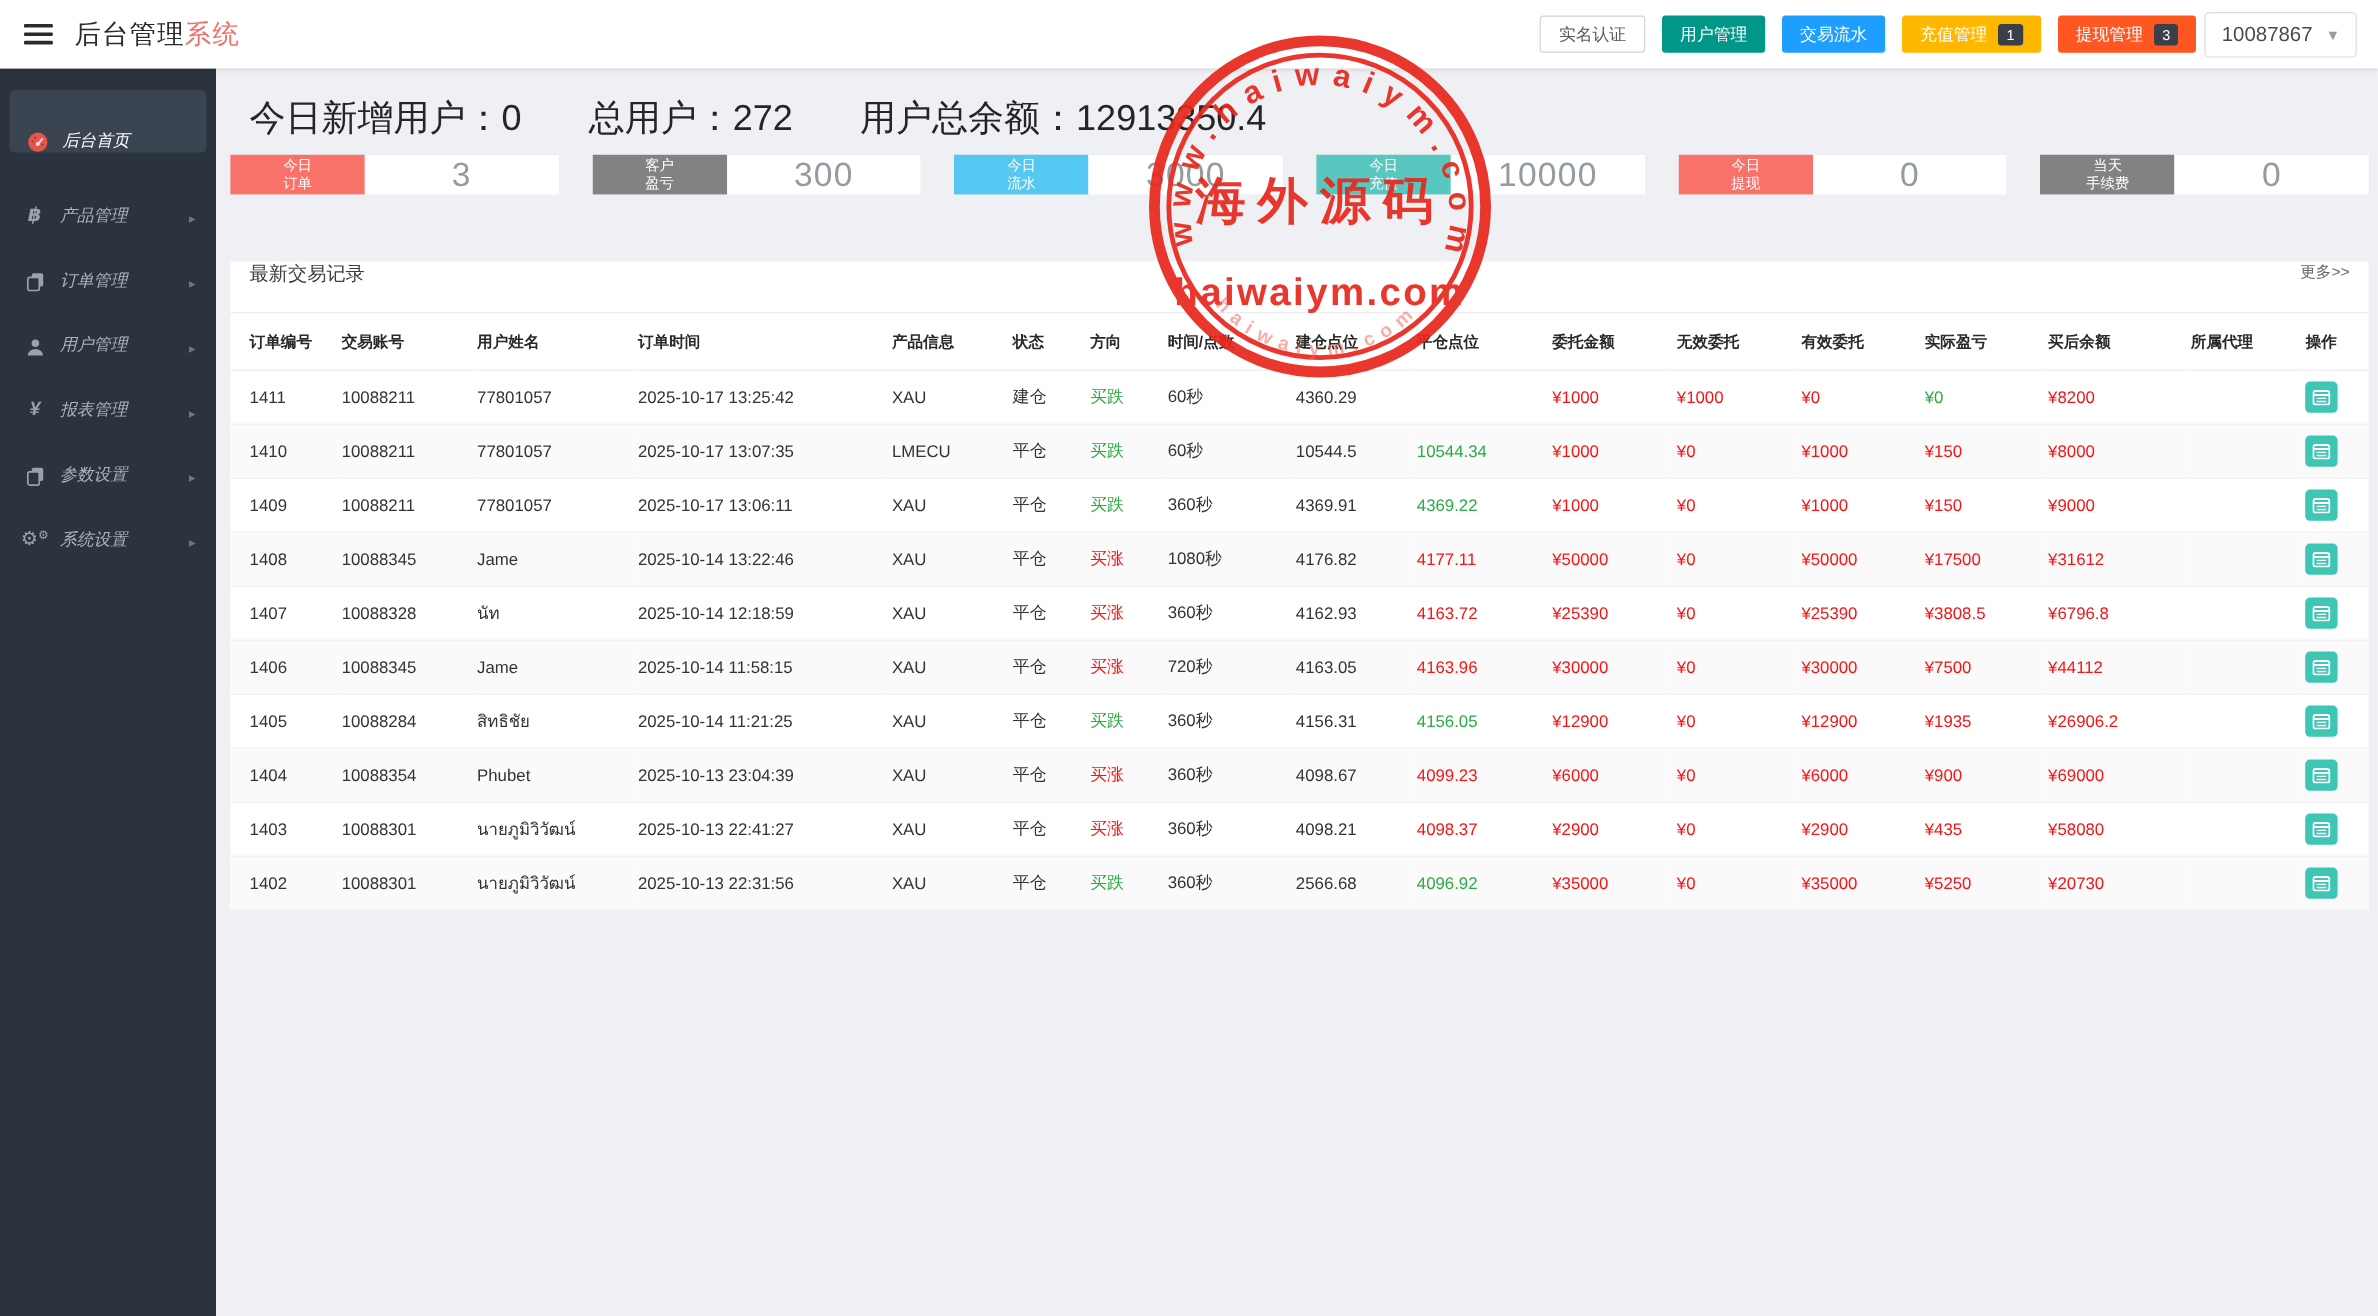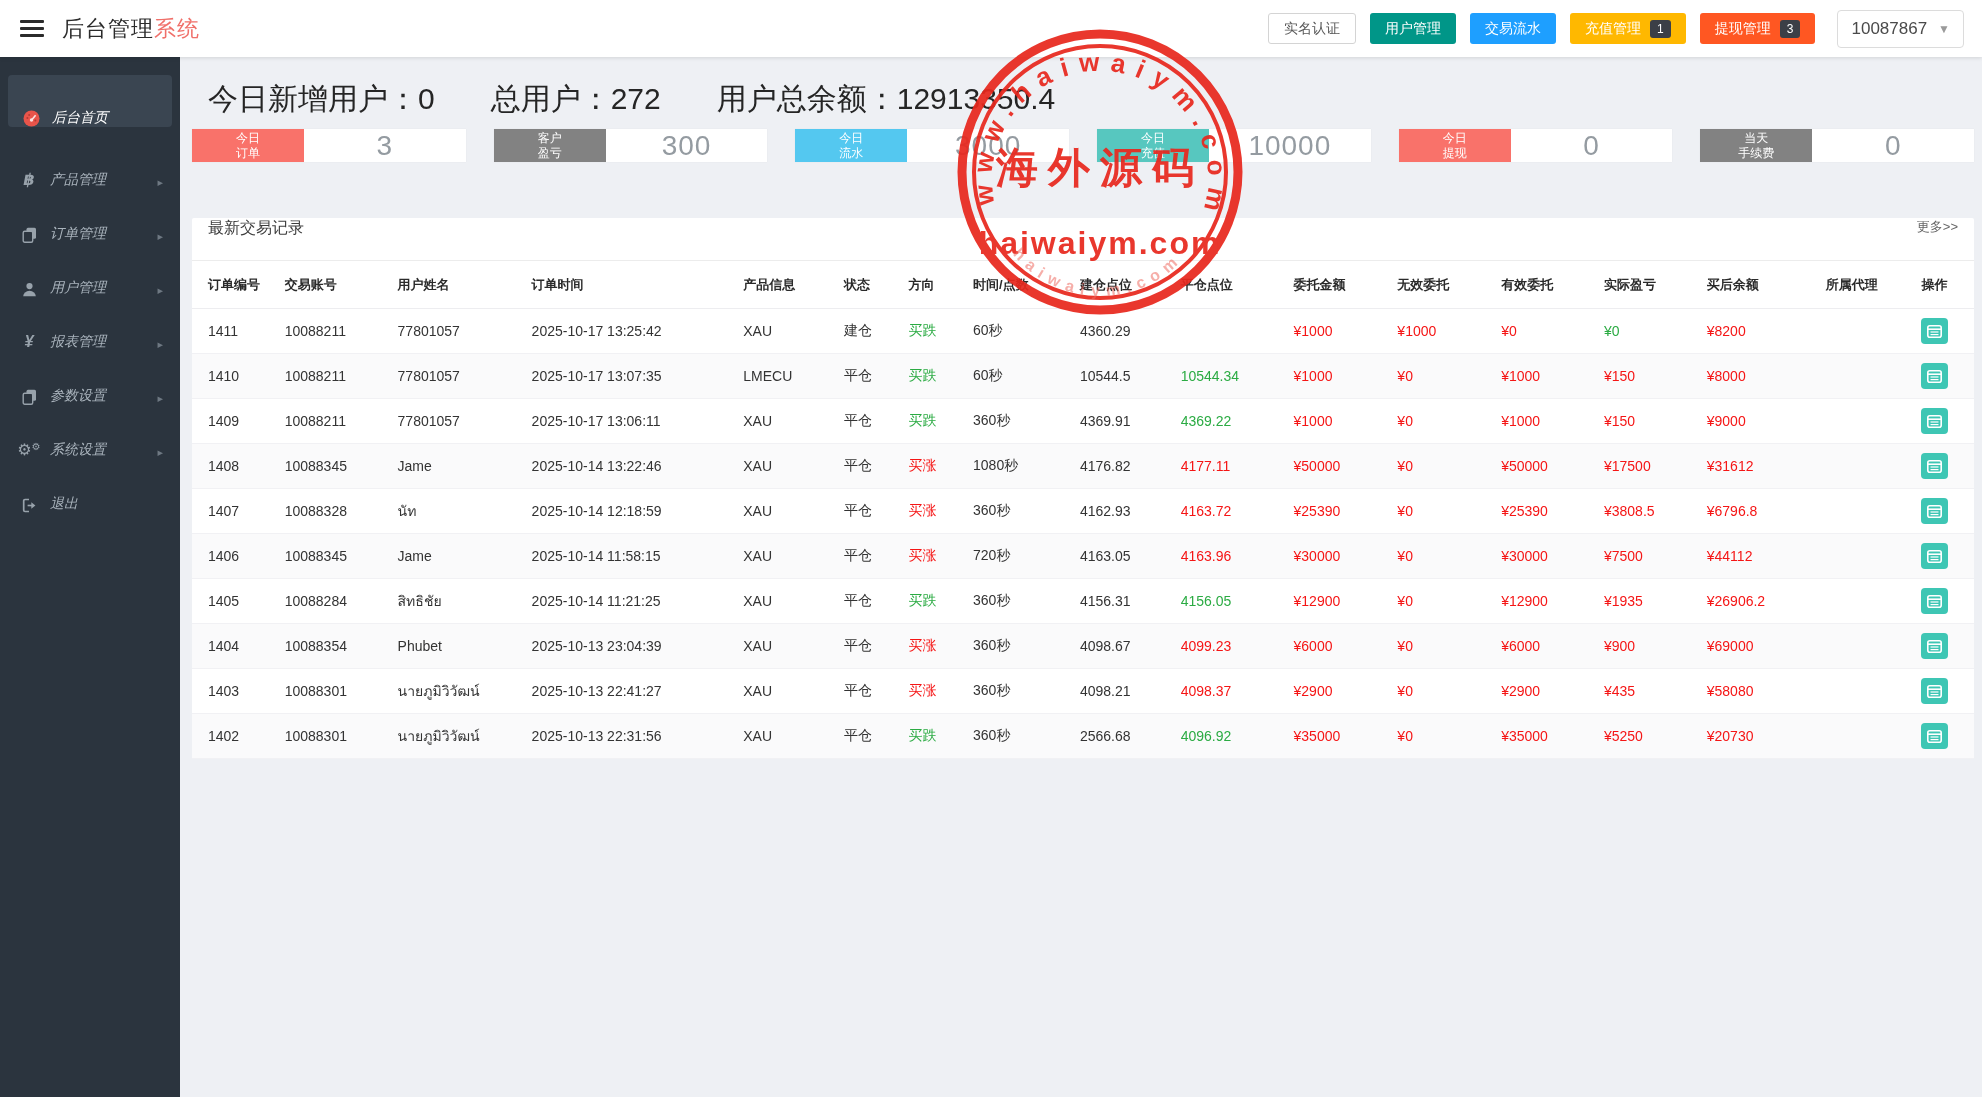--- a/index.html
+++ b/index.html
@@ -9,21 +9,21 @@
     font-family:"Liberation Sans","DejaVu Sans",sans-serif;
     -webkit-font-smoothing:antialiased;
   }
   
   .topbar{position:absolute;left:0;top:0;width:1982px;height:57px;background:#fff;
     box-shadow:0 1px 4px rgba(0,0,0,.12);display:flex;align-items:center;z-index:10;}
   .burger{width:24px;margin-left:20px;cursor:pointer;}
   .burger i{display:block;height:3px;background:#2b2b2b;margin:4px 0;border-radius:1px;}
   .apptitle{margin-left:18px;font-size:22px;color:#2b2b2b;letter-spacing:1px;}
   .apptitle .red{color:#f0706a;}
-  .top-right{margin-left:auto;display:flex;align-items:center;gap:22px;padding-right:18px;padding-left:36px;}
+  .top-right{margin-left:auto;display:flex;align-items:center;gap:7px;padding-right:18px;padding-left:36px;}
   .hbtn{height:31px;padding:0 15px;border-radius:3px;border:none;font-size:14px;color:#fff;
     display:flex;align-items:center;gap:9px;cursor:pointer;font-family:inherit;}
   .hbtn.outline{background:#fff;border:1px solid #d4d4d4;color:#595959;}
   .hbtn.green{background:#009688;}
   .hbtn.blue{background:#1e9fff;}
   .hbtn.yellow{background:#ffb800;}
   .hbtn.orange{background:#ff5722;}
   .badge{background:#3b3f47;color:#fff;font-size:12px;line-height:18px;padding:0 7px;border-radius:3px;}
   .account{height:36px;padding:0 13px;border:1px solid #dcdcdc;border-radius:4px;background:#fff;
     display:flex;align-items:center;gap:11px;font-size:17px;color:#4a4a4a;cursor:pointer;}
@@ -164,30 +164,20 @@
         <span>参数设置</span>
         <span class="caret">▸</span>
       </div>
       <div class="side-item">
         <span class="ic">
           <span class="tico">⚙<span style="font-size:10px;vertical-align:5px">⚙</span></span>
         </span>
         <span>系统设置</span>
         <span class="caret">▸</span>
       </div>
-      <div class="side-item">
-        <span class="ic">
-          <svg width="15" height="15" viewBox="0 0 15 15">
-            <path d="M7 1.5 H3 a1.3 1.3 0 0 0 -1.3 1.3 v9.4 a1.3 1.3 0 0 0 1.3 1.3 h4" fill="none" stroke="#98a2ab" stroke-width="1.7"></path>
-            <path d="M9.3 4.2 L13.4 7.5 L9.3 10.8 z" fill="#98a2ab"></path>
-            <rect x="5.6" y="6.7" width="4.6" height="1.6" fill="#98a2ab"></rect>
-          </svg>
-        </span>
-        <span>退出</span>
-      </div>
     </div>
 </div>
 
 <div class="content">
 
   <div class="stats">
     <div class="stat">
       <span>今日新增用户：</span><b>0</b>
     </div>
     <div class="stat">

